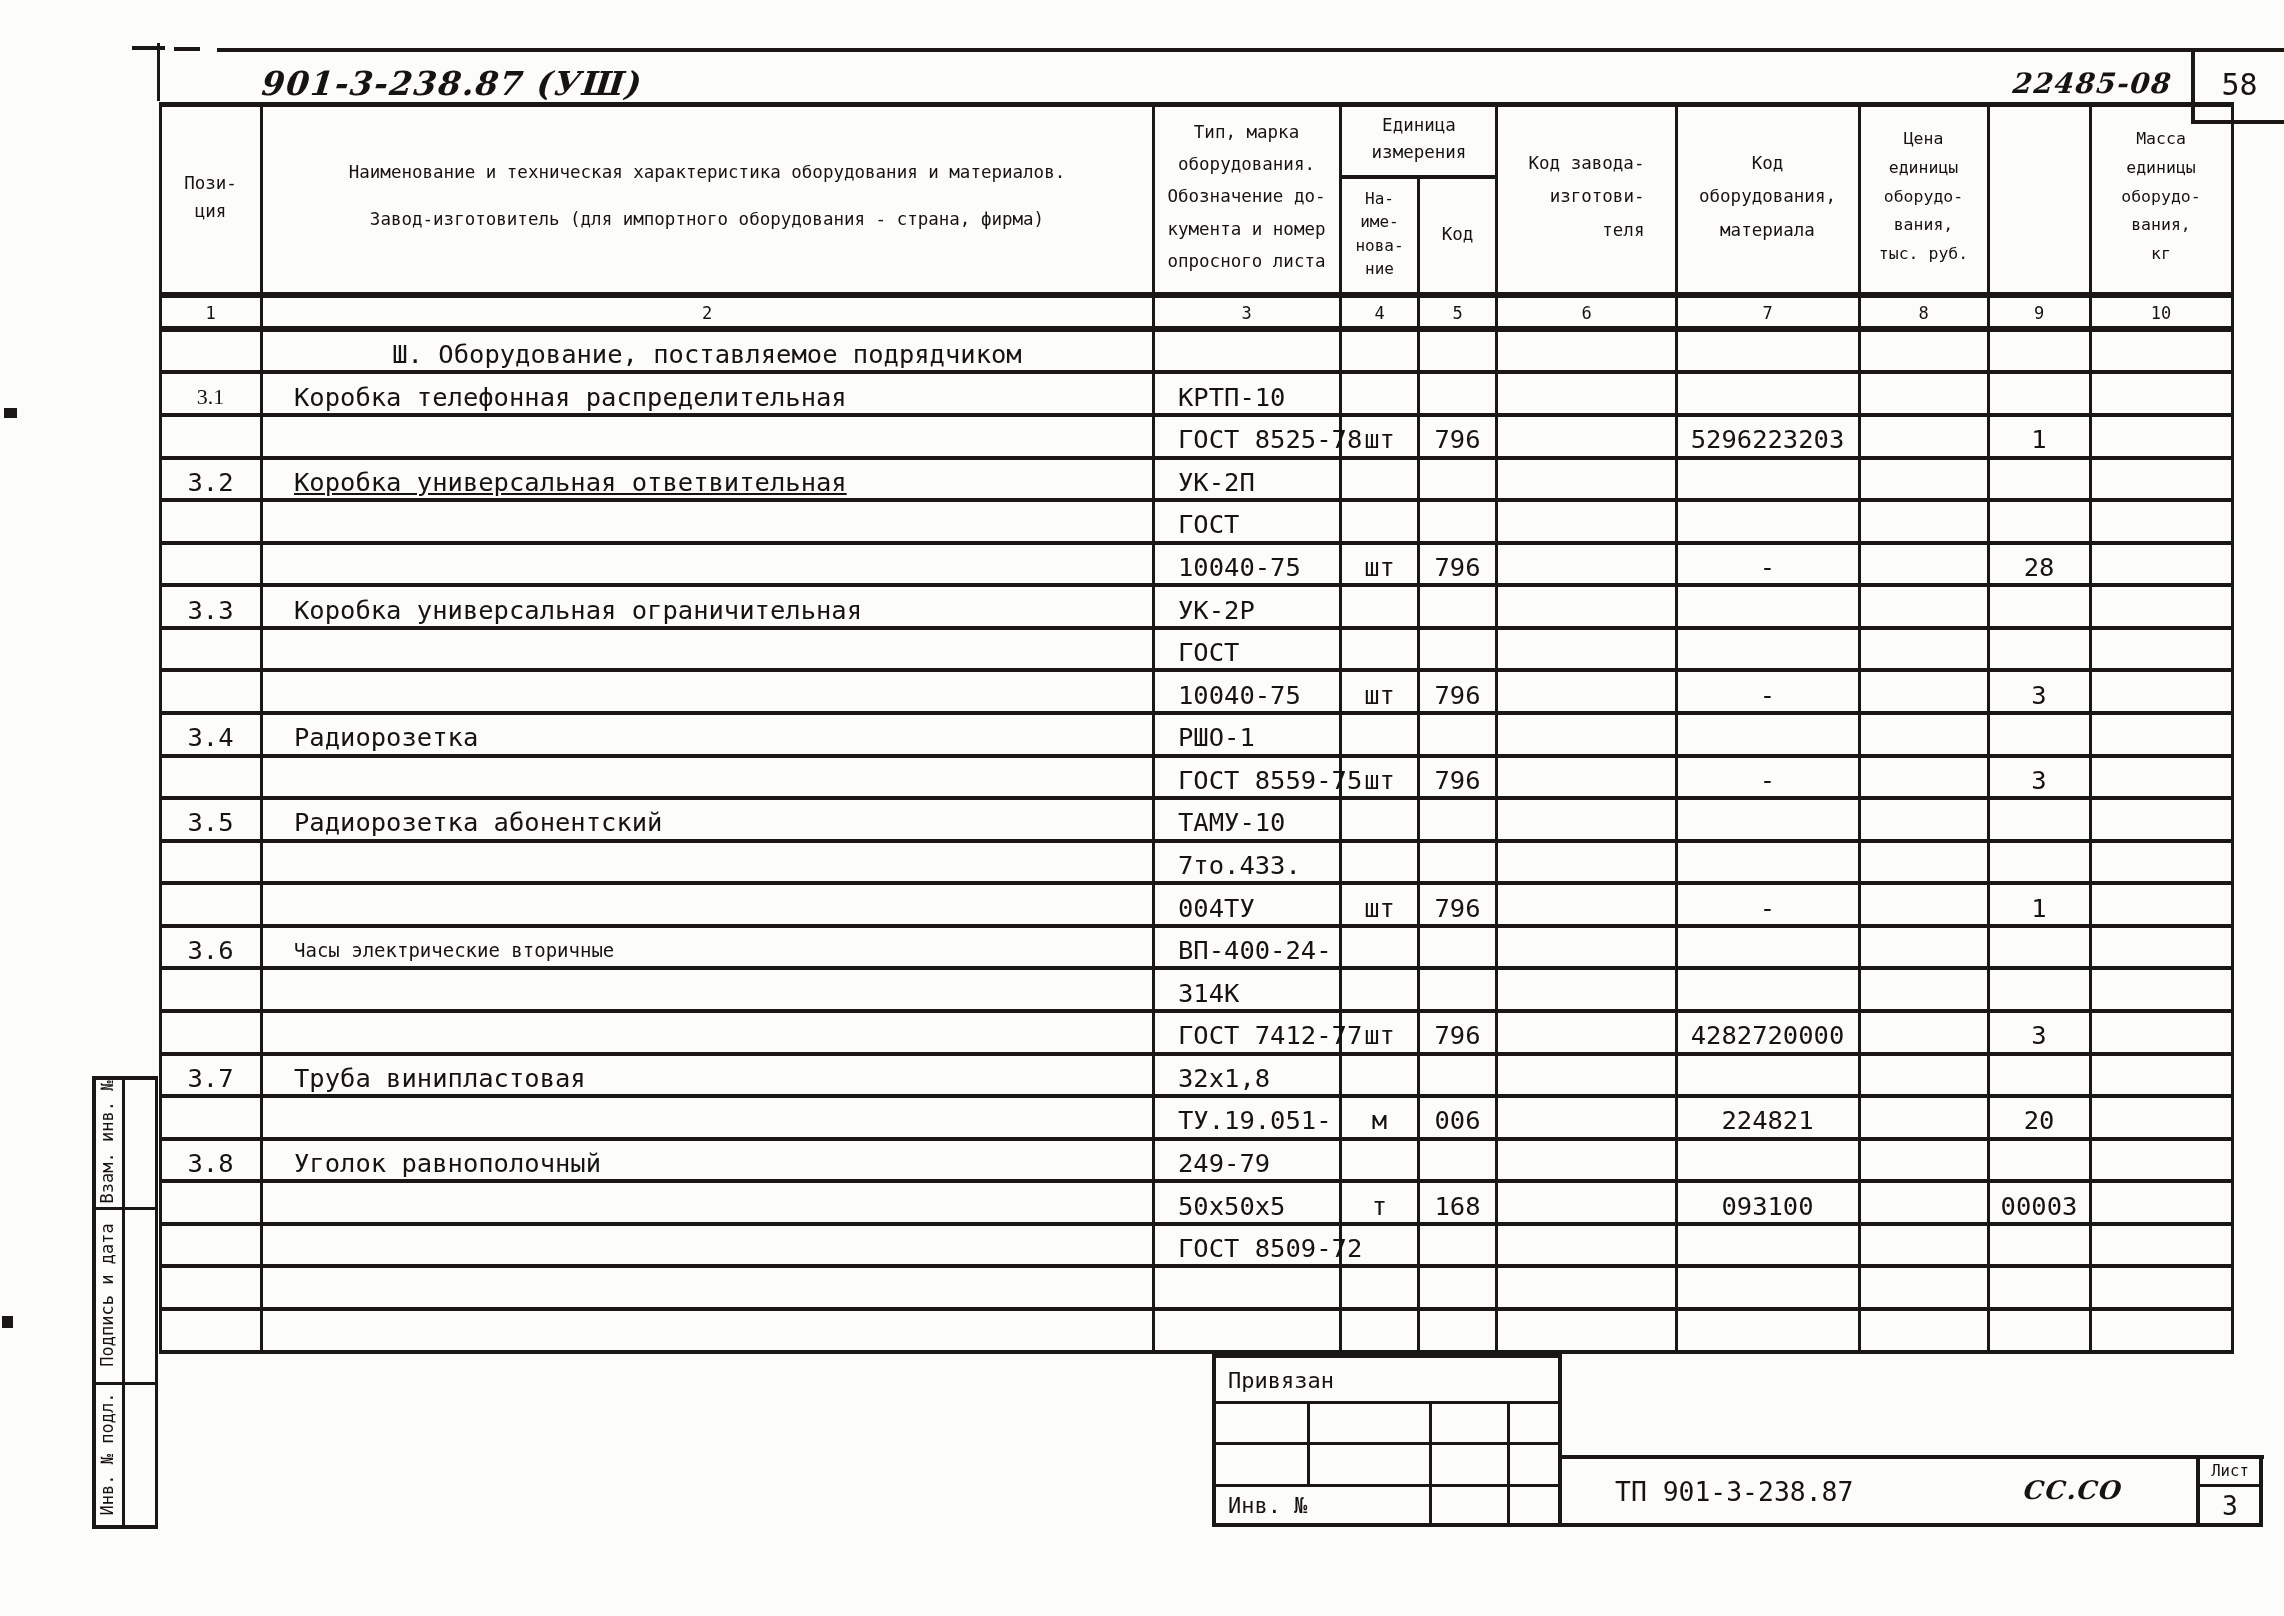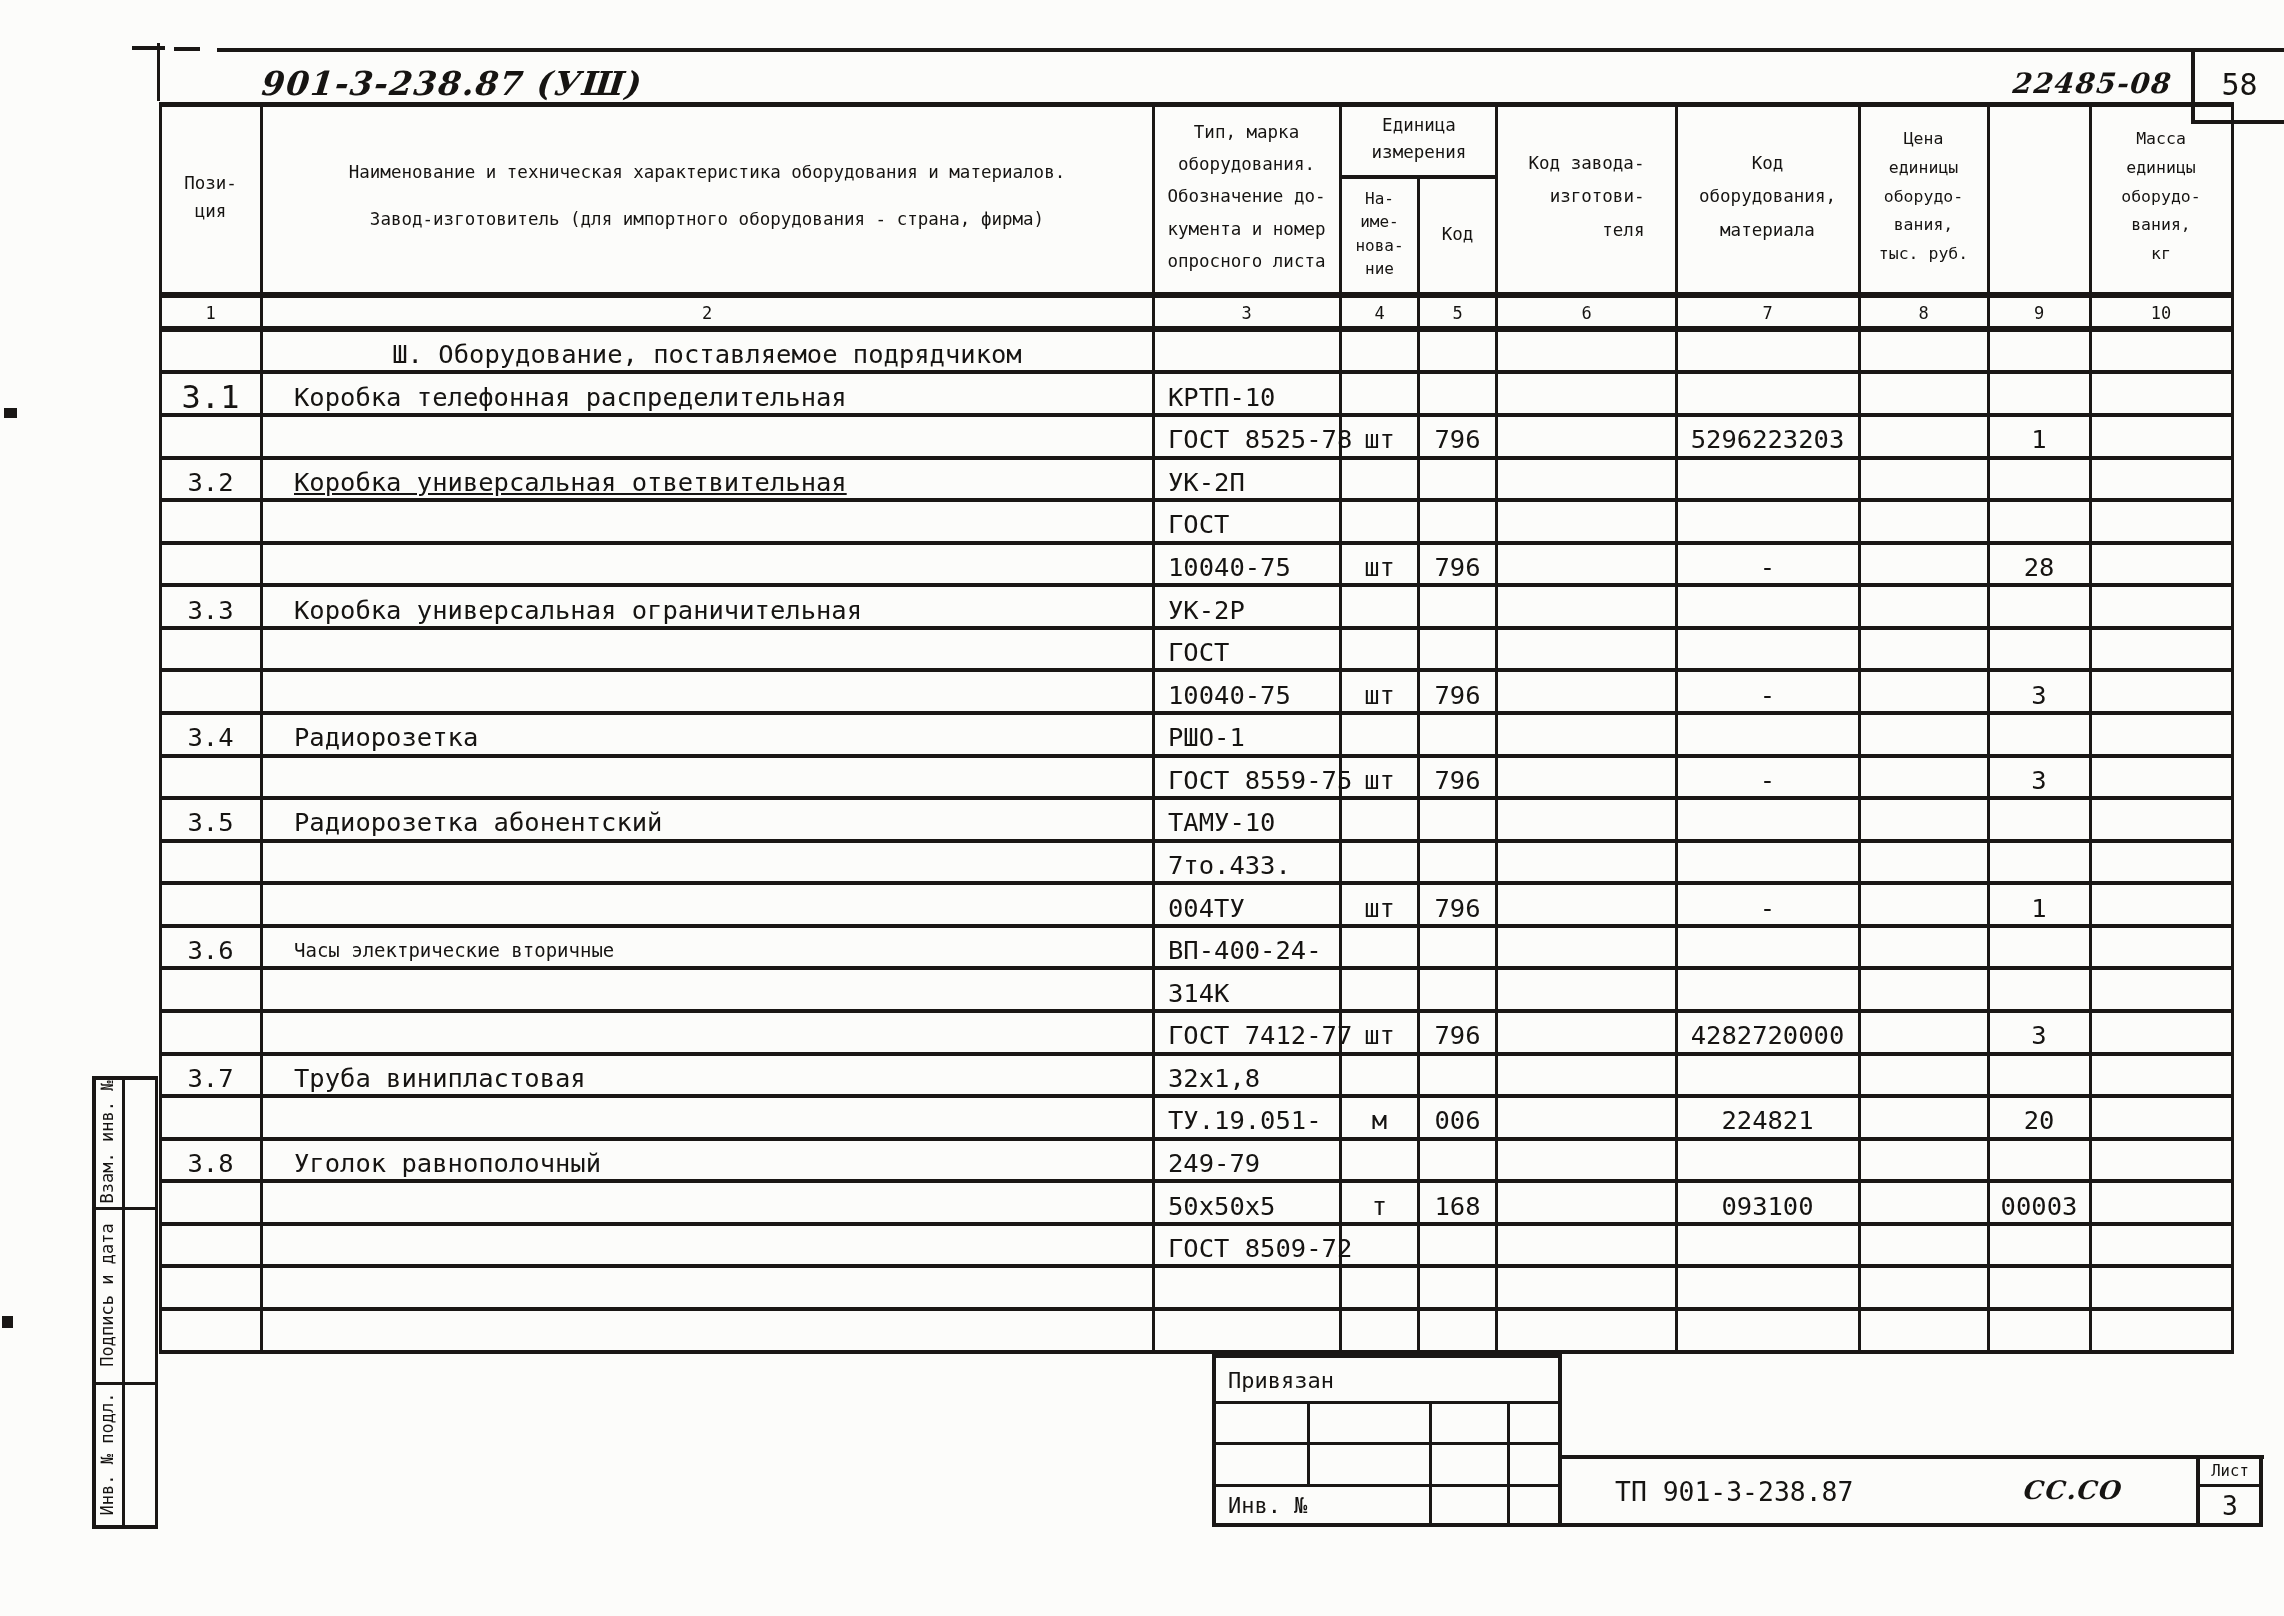--- a/index.html
+++ b/index.html
@@ -10,21 +10,21 @@
   .ln{position:absolute;background:#1a1715;}
   .txt{position:absolute;display:flex;align-items:center;white-space:nowrap;}
   .ctr{justify-content:center;text-align:center;}
   .pre{white-space:pre-line;}
   .hdr{font-size:17.5px;line-height:1.6;}
   .hand{
     font-family:"DejaVu Serif",serif;font-style:italic;font-weight:bold;
     letter-spacing:1.4px;transform:skewX(-6deg);
   }
   .cellname{padding-left:33px;}
-  .celltype{padding-left:15px;}
+  .celltype{padding-left:25px;}
   .rot{transform:rotate(-90deg);display:flex;align-items:center;justify-content:center;}
 </style>
 </head>
 <body>
 
 <div class="page" id="sheet">
 
   <div class="txt hand" style="left:262px;top:60px;height:47px;font-size:33px;">901-3-238.87 (УШ)</div>
 
   <div class="txt hand" style="left:2013px;top:60px;height:47px;font-size:28px;">22485-08</div>
@@ -128,21 +128,21 @@
     <div class="txt ctr" style="left: 261px; top: 292px; width: 892px; height: 41px; font-size: 17px;">2</div>
     <div class="txt ctr" style="left: 1153px; top: 292px; width: 187px; height: 41px; font-size: 17px;">3</div>
     <div class="txt ctr" style="left: 1341px; top: 292px; width: 77px; height: 41px; font-size: 17px;">4</div>
     <div class="txt ctr" style="left: 1418px; top: 292px; width: 79px; height: 41px; font-size: 17px;">5</div>
     <div class="txt ctr" style="left: 1497px; top: 292px; width: 179px; height: 41px; font-size: 17px;">6</div>
     <div class="txt ctr" style="left: 1676px; top: 292px; width: 183px; height: 41px; font-size: 17px;">7</div>
     <div class="txt ctr" style="left: 1859px; top: 292px; width: 129px; height: 41px; font-size: 17px;">8</div>
     <div class="txt ctr" style="left: 1988px; top: 292px; width: 102px; height: 41px; font-size: 17px;">9</div>
     <div class="txt ctr" style="left: 2090px; top: 292px; width: 142px; height: 41px; font-size: 17px;">10</div>
     <div class="txt ctr" style="left: 261px; top: 332px; width: 892px; height: 43px; font-size: 25.5px;">Ш. Оборудование, поставляемое подрядчиком</div>
-    <div class="txt ctr" style="left: 160px; top: 375px; width: 101px; height: 43px; font-size: 32px;">3.1</div>
+    <div class="txt ctr" style="left: 160px; top: 375px; width: 101px; height: 43px; font-size: 22px; font-family: Liberation Serif, serif;">3.1</div>
     <div class="txt cellname" style="left: 261px; top: 375px; width: 892px; height: 43px; font-size: 25.5px;">Коробка телефонная распределительная</div>
     <div class="txt celltype" style="left: 1153px; top: 375px; width: 187px; height: 43px; font-size: 25.5px;">КРТП-10</div>
     <div class="txt celltype" style="left: 1153px; top: 417px; width: 187px; height: 43px; font-size: 25.5px;">ГОСТ 8525-78</div>
     <div class="txt ctr" style="left: 1341px; top: 417px; width: 77px; height: 43px; font-size: 25.5px;">шт</div>
     <div class="txt ctr" style="left: 1418px; top: 417px; width: 79px; height: 43px; font-size: 25.5px;">796</div>
     <div class="txt ctr" style="left: 1676px; top: 417px; width: 183px; height: 43px; font-size: 25.5px;">5296223203</div>
     <div class="txt ctr" style="left: 1988px; top: 417px; width: 102px; height: 43px; font-size: 25.5px;">1</div>
     <div class="txt ctr" style="left: 160px; top: 460px; width: 101px; height: 43px; font-size: 25.5px;">3.2</div>
     <div class="txt cellname" style="left: 261px; top: 460px; width: 892px; height: 43px; font-size: 25.5px; text-decoration: underline;">Коробка универсальная ответвительная</div>
     <div class="txt celltype" style="left: 1153px; top: 460px; width: 187px; height: 43px; font-size: 25.5px;">УК-2П</div>

